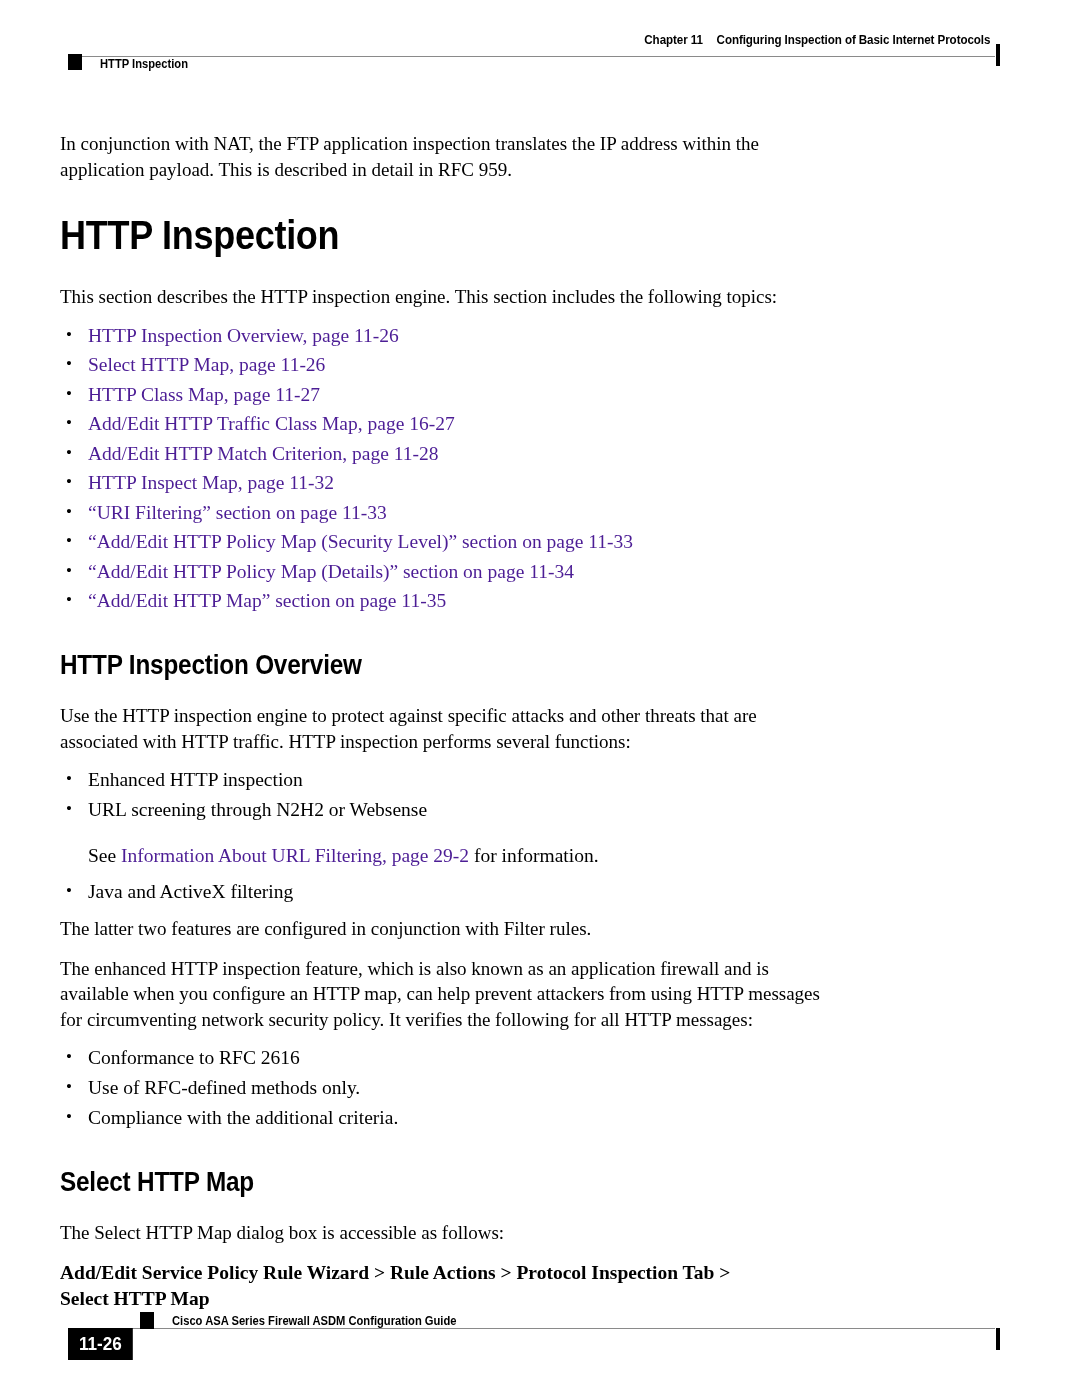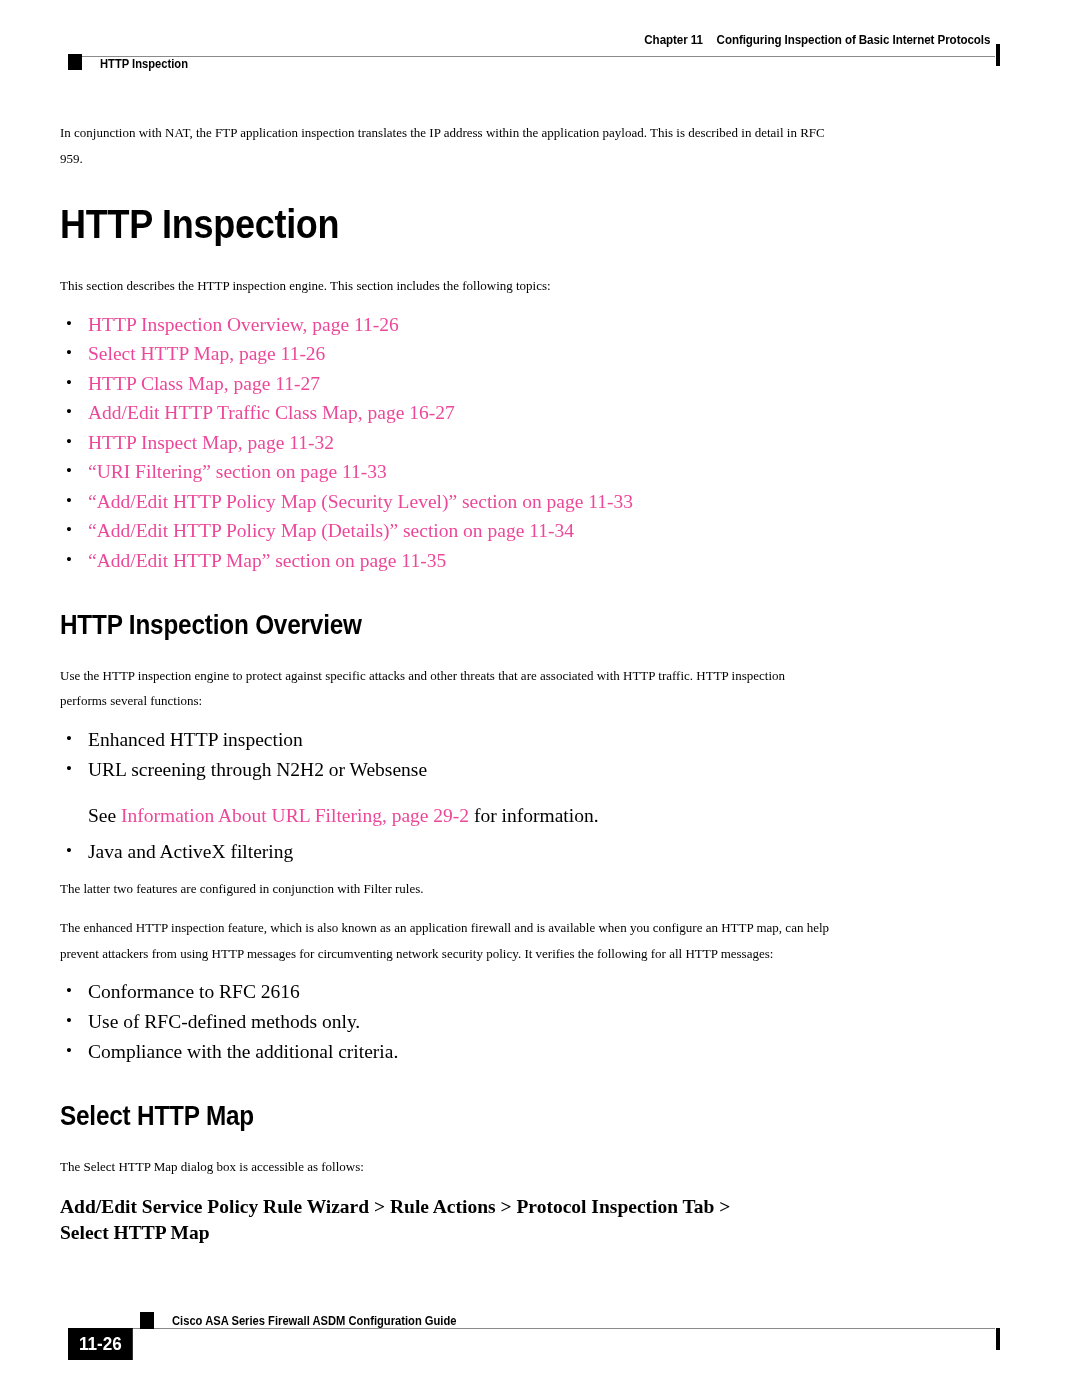--- a/index.html
+++ b/index.html
@@ -79,23 +79,23 @@
   
   .content {
     position: absolute;
     left: 60px;
     top: 120px;
     width: 950px;
   }
   .indent { margin-left: 168px; }
 
   p.body {
-    font-size: 13px;
+    font-size: 19px;
     line-height: 25.5px;
-    margin: 0 0 16px 0;
+    margin: 11px 0 16px 0;
     text-align: left;
     max-width: 772px;
   }
   p.body.tight { margin-bottom: 14px; }
 
   h1.title {
     font-family: "Liberation Sans", "DejaVu Sans", sans-serif;
     font-weight: bold;
     font-size: 40px;
     line-height: 46px;
@@ -131,21 +131,21 @@
     content: "\2022";
     position: absolute;
     left: 6px;
     top: -1px;
     font-size: 17px;
     color: #000000;
   }
   ul.bullets.links li { margin-bottom: 5.5px; }
 
   .xref {
-    color: #ec4899;
+    color: #4c1d95;
   }
   .note-line {
     font-size: 19.5px;
     line-height: 24px;
     margin: 22px 0 12px 28px;
   }
 
   .path {
     font-family: "Liberation Serif", "DejaVu Serif", serif;
     font-weight: bold;
@@ -239,20 +239,21 @@
 
     <h1 class="title">HTTP Inspection</h1>
 
     <p class="body indent tight">This section describes the HTTP inspection engine. This section includes the following topics:</p>
 
     <ul class="bullets links indent">
       <li><span class="xref">HTTP Inspection Overview, page 11-26</span></li>
       <li><span class="xref">Select HTTP Map, page 11-26</span></li>
       <li><span class="xref">HTTP Class Map, page 11-27</span></li>
       <li><span class="xref">Add/Edit HTTP Traffic Class Map, page 16-27</span></li>
+      <li><span class="xref">Add/Edit HTTP Match Criterion, page 11-28</span></li>
       <li><span class="xref">HTTP Inspect Map, page 11-32</span></li>
       <li><span class="xref">“URI Filtering” section on page 11-33</span></li>
       <li><span class="xref">“Add/Edit HTTP Policy Map (Security Level)” section on page 11-33</span></li>
       <li><span class="xref">“Add/Edit HTTP Policy Map (Details)” section on page 11-34</span></li>
       <li><span class="xref">“Add/Edit HTTP Map” section on page 11-35</span></li>
     </ul>
 
     <h2 class="section">HTTP Inspection Overview</h2>
 
     <p class="body indent tight">Use the HTTP inspection engine to protect against specific attacks and other threats that are associated with HTTP traffic. HTTP inspection performs several functions:</p>

